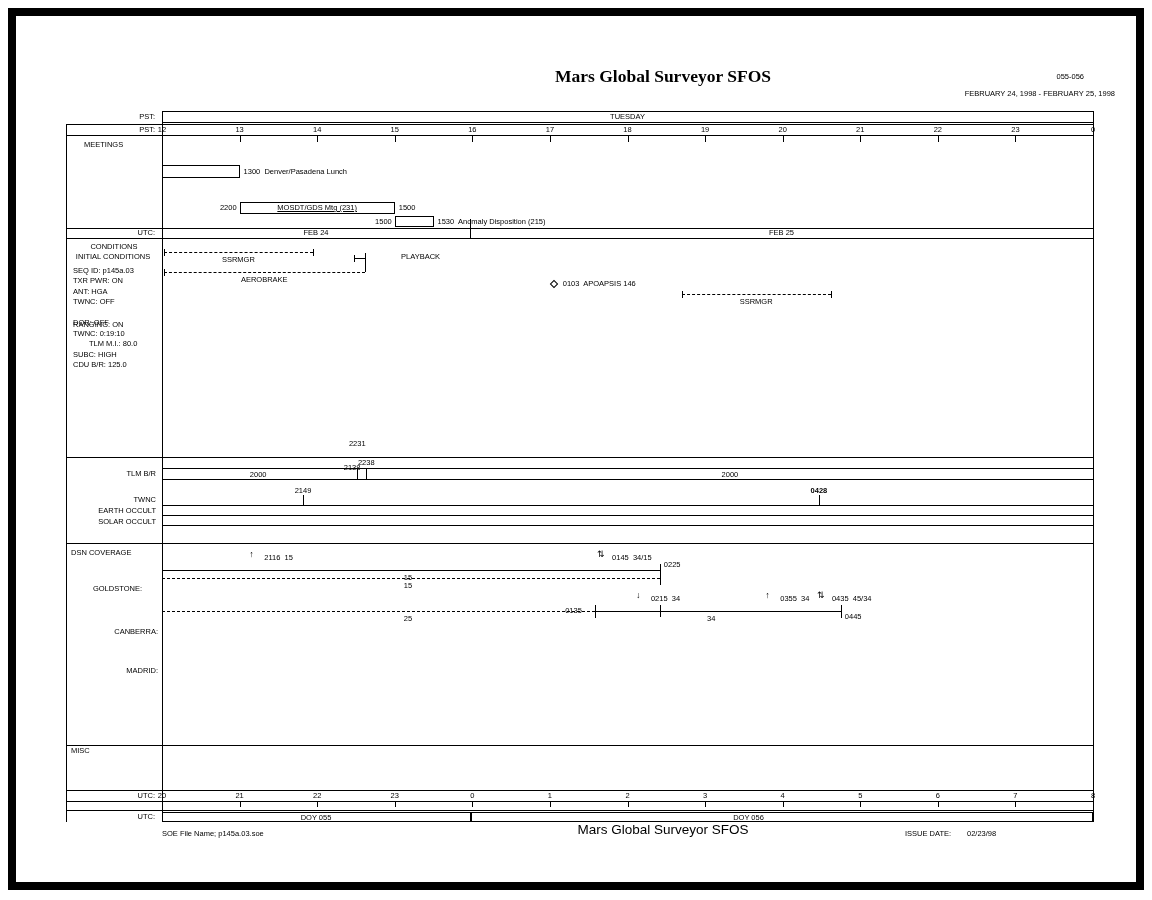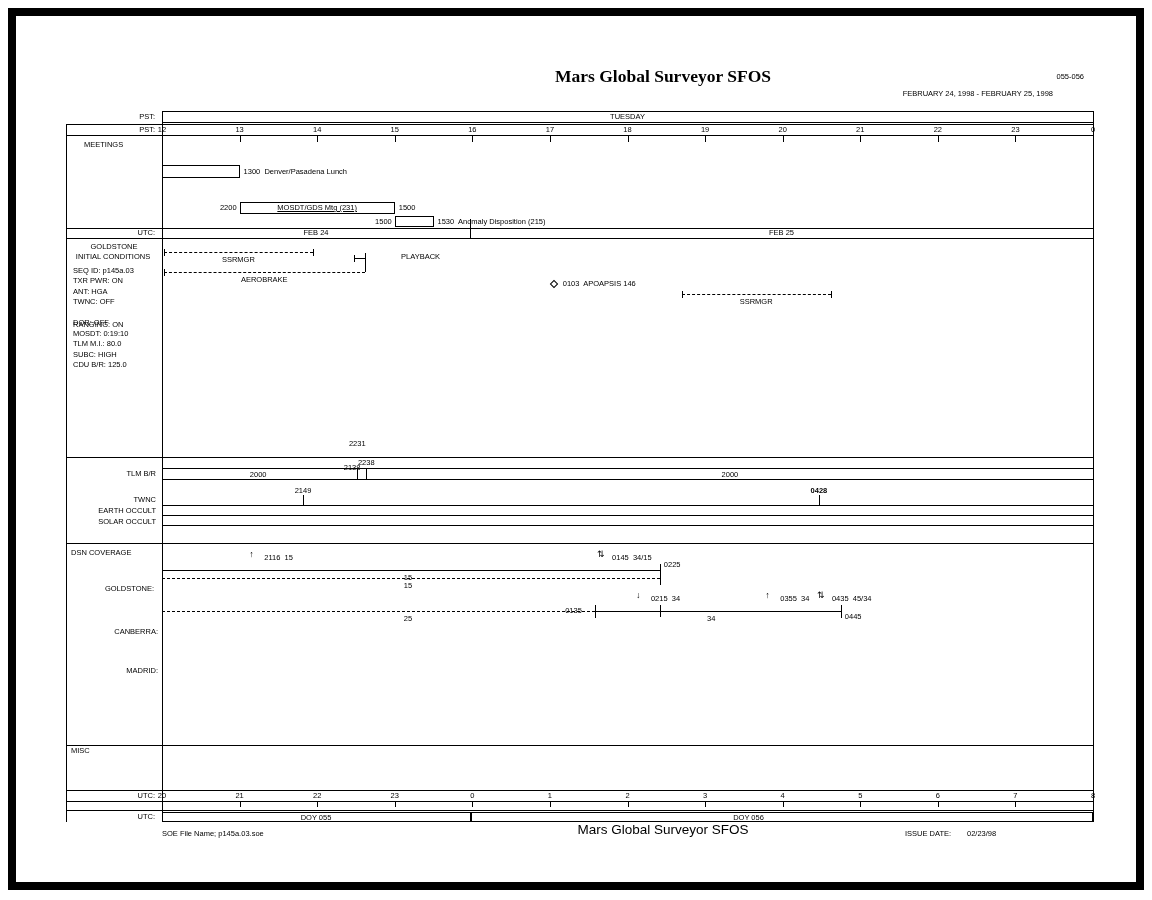--- a/index.html
+++ b/index.html
@@ -21,21 +21,21 @@
   .wbg{background:#fff;padding:0 3px}
   .bx{border:1.5px solid #000}
 </style>
 </head>
 <body>
 
 <div class="ab frame"></div>
 
 <div class="ab t17 ctr" style="left:480px;top:66px;width:366px">Mars Global Surveyor SFOS</div>
 <div class="ab t7 rt" style="left:1000px;top:73px;width:84px">055-056</div>
-<div class="ab t7 rt" style="left:764px;top:90px;width:289px">FEBRUARY 24, 1998 - FEBRUARY 25, 1998</div>
+<div class="ab t7 rt" style="left:826px;top:90px;width:289px">FEBRUARY 24, 1998 - FEBRUARY 25, 1998</div>
 
 <div class="ab hl" style="left:162px;top:111px;width:931px"></div>
 <div class="ab hl" style="left:162px;top:122px;width:931px"></div>
 <div class="ab hl" style="left:66px;top:124px;width:1027px"></div>
 <div class="ab hl" style="left:66px;top:135px;width:1027px"></div>
 <div class="ab hl" style="left:66px;top:228px;width:1027px"></div>
 <div class="ab hl" style="left:66px;top:238px;width:1027px"></div>
 <div class="ab hl" style="left:66px;top:457px;width:1027px"></div>
 <div class="ab hl" style="left:66px;top:543px;width:1027px"></div>
 <div class="ab hl" style="left:66px;top:745px;width:1027px"></div>
@@ -54,28 +54,28 @@
 <div class="ab bx" style="left:162px;top:812px;width:931px;height:10px"></div>
 <div class="ab vl" style="left:470px;top:812px;height:10px;width:1.5px"></div>
 
 <div class="ab t7 rt" style="left:100px;top:112.5px;width:55px">PST:</div>
 <div class="ab t7 ctr" style="left:162px;top:112.5px;width:931px">TUESDAY</div>
 <div class="ab t7 rt" style="left:100px;top:125.5px;width:55px">PST:</div>
 <div class="ab t7 rt" style="left:100px;top:229px;width:55px">UTC:</div>
 <div class="ab t7 ctr" style="left:162px;top:229px;width:308px">FEB 24</div>
 <div class="ab t7 ctr" style="left:470px;top:229px;width:623px">FEB 25</div>
 <div class="ab t7" style="left:84px;top:141px">MEETINGS</div>
-<div class="ab t7 ctr" style="left:68px;top:243px;width:92px">GOLDSTONE</div>
+<div class="ab t7 ctr" style="left:68px;top:243px;width:92px">CONDITIONS</div>
 <div class="ab t7 ctr" style="left:64px;top:253px;width:98px">INITIAL CONDITIONS</div>
 <div class="ab t7 rt" style="left:66px;top:470px;width:90px">TLM B/R</div>
 <div class="ab t7 rt" style="left:66px;top:496px;width:90px">TWNC</div>
 <div class="ab t7 rt" style="left:66px;top:506.5px;width:90px">EARTH OCCULT</div>
 <div class="ab t7 rt" style="left:66px;top:517.5px;width:90px">SOLAR OCCULT</div>
 <div class="ab t7" style="left:71px;top:549px">DSN COVERAGE</div>
-<div class="ab t7 rt" style="left:62px;top:585px;width:92px">GOLDSTONE:</div>
+<div class="ab t7 rt" style="left:50px;top:585px;width:92px">GOLDSTONE:</div>
 <div class="ab t7 rt" style="left:66px;top:628px;width:92px">CANBERRA:</div>
 <div class="ab t7 rt" style="left:66px;top:667px;width:92px">MADRID:</div>
 <div class="ab t7" style="left:71px;top:747px">MISC</div>
 <div class="ab t7 rt" style="left:100px;top:791.5px;width:55px">UTC:</div>
 <div class="ab t7 rt" style="left:100px;top:813px;width:55px">UTC:</div>
 <div class="ab t7 ctr" style="left:162px;top:813.5px;width:308px">DOY 055</div>
 <div class="ab t7 ctr" style="left:470px;top:813.5px;width:557px">DOY 056</div>
 <div class="ab t7" style="left:162px;top:830px">SOE File Name; p145a.03.soe</div>
 <div class="ab t13 ctr" style="left:463px;top:822px;width:400px">Mars Global Surveyor SFOS</div>
 <div class="ab t7" style="left:905px;top:830px">ISSUE DATE:</div>
@@ -128,22 +128,22 @@
 <div class="ab vl" style="left: 937.833px; top: 136px; width: 1px; height: 6px;"></div>
 <div class="ab vl" style="left: 937.833px; top: 801px; width: 1px; height: 6px;"></div>
 <div class="ab vl" style="left: 1015.42px; top: 136px; width: 1px; height: 6px;"></div>
 <div class="ab vl" style="left: 1015.42px; top: 801px; width: 1px; height: 6px;"></div>
 <div class="ab t7" style="left: 73px; top: 267px;">SEQ ID: p145a.03</div>
 <div class="ab t7" style="left: 73px; top: 277.45px;">TXR PWR: ON</div>
 <div class="ab t7" style="left: 73px; top: 287.9px;">ANT: HGA</div>
 <div class="ab t7" style="left: 73px; top: 298.35px;">TWNC: OFF</div>
 <div class="ab t7" style="left: 73px; top: 321px;">RANGING: ON</div>
 <div class="ab t7" style="left: 73px; top: 319.25px;">DOR: OFF</div>
-<div class="ab t7" style="left: 73px; top: 329.7px;">MOSDT: 0:19:10</div>
-<div class="ab t7" style="left: 73px; top: 340.15px; text-align: center;">TLM M.I.: 80.0</div>
+<div class="ab t7" style="left: 73px; top: 329.7px;">TWNC: 0:19:10</div>
+<div class="ab t7" style="left: 89px; top: 340.15px; text-align: center;">TLM M.I.: 80.0</div>
 <div class="ab t7" style="left: 73px; top: 350.6px;">SUBC: HIGH</div>
 <div class="ab t7" style="left: 73px; top: 361.05px;">CDU B/R: 125.0</div>
 <div class="ab bar" style="left: 162px; top: 165px; width: 77.5833px; height: 13px;"></div>
 <div class="ab t7" style="left: 243.583px; top: 168px;">1300  Denver/Pasadena Lunch</div>
 <div class="ab t7 rt" style="left: 196.583px; top: 204px; width: 40px;">2200</div>
 <div class="ab bar ctr u t7" style="left: 239.583px; top: 202px; width: 155.167px; height: 12px; line-height: 10px;">MOSDT/GDS Mtg (231)</div>
 <div class="ab t7" style="left: 398.75px; top: 204px;">1500</div>
 <div class="ab t7 rt" style="left: 351.75px; top: 218px; width: 40px;">1500</div>
 <div class="ab bar" style="left: 394.75px; top: 216px; width: 38.7917px; height: 11px;"></div>
 <div class="ab t7" style="left: 437.542px; top: 218px;">1530  Anomaly Disposition (215)</div>

